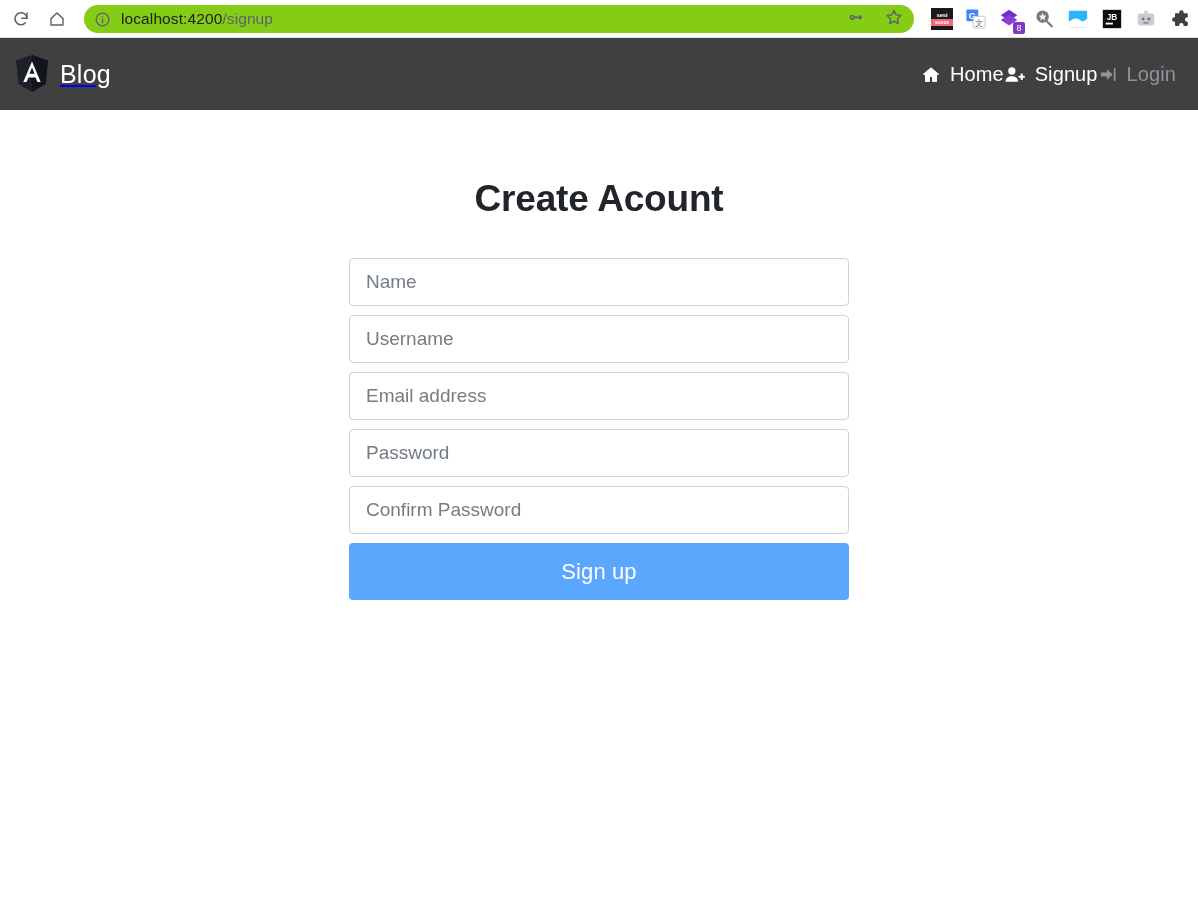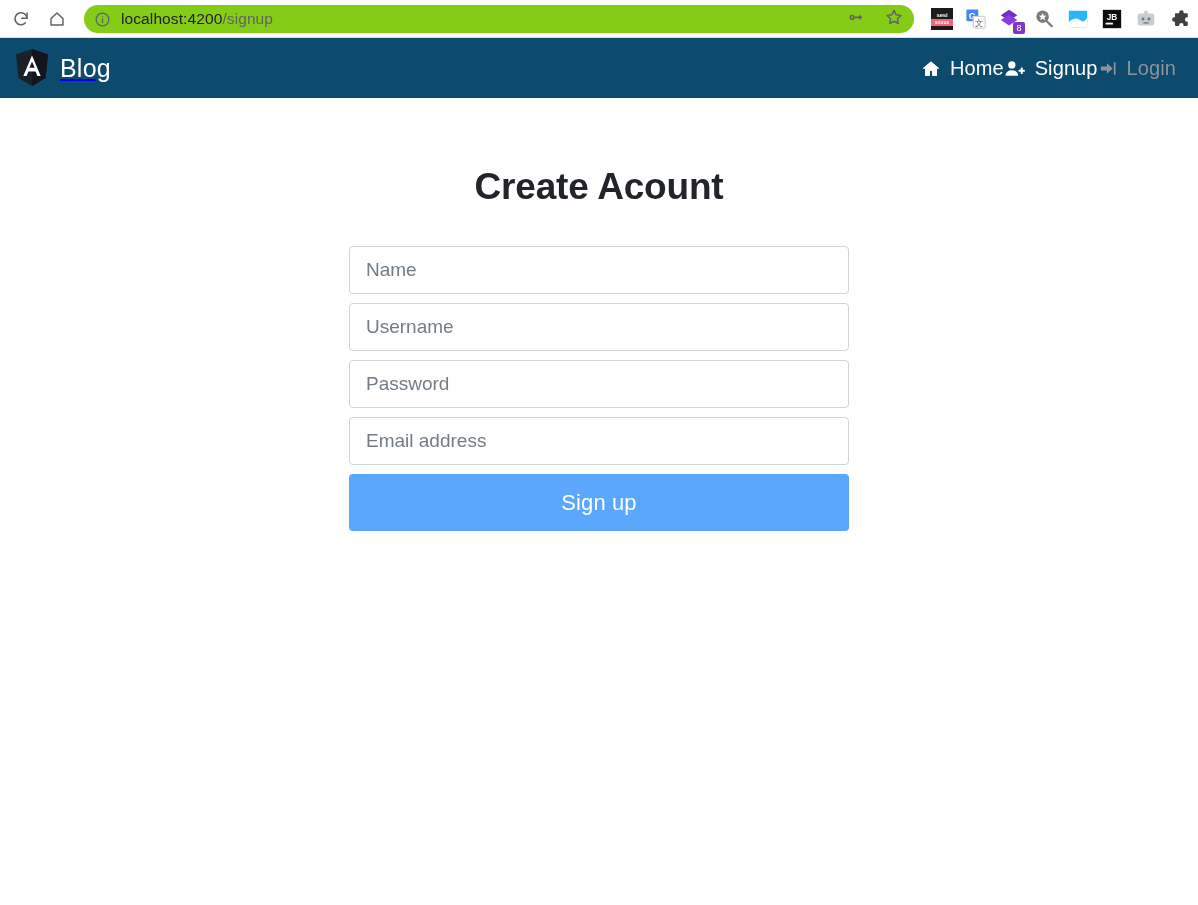--- a/index.html
+++ b/index.html
@@ -123,22 +123,22 @@
 
   .chrome-divider {
     position: absolute;
     left: 0; right: 0; bottom: 0;
     height: 1px;
     background: #dadce0;
   }
 
   
   .navbar {
-    height: 60px;
-    background: #0c4a6e;
+    height: 72px;
+    background: #404040;
     display: flex;
     align-items: center;
     padding: 0 22px 0 14px;
     box-sizing: border-box;
   }
   .brand {
     display: flex;
     align-items: center;
     gap: 10px;
   }
@@ -386,20 +386,21 @@
 <div class="content">
 
   <h1 class="page-title">Create Acount</h1>
 
   <form class="signup-form">
 
     <input class="form-control" type="text" placeholder="Name" style="">
 
     <input class="form-control" type="text" placeholder="Username" style="">
 
+    <input class="form-control" type="text" placeholder="Email address" style="">
+
     <input class="form-control" type="text" placeholder="Password" style="">
 
-    <input class="form-control" type="text" placeholder="Email address" style="">
-
+    <input class="form-control" type="text" placeholder="Confirm Password" style="">
 
     <button class="btn-signup" type="submit">Sign up</button>
   </form>
 </div>
 
 </body></html>

